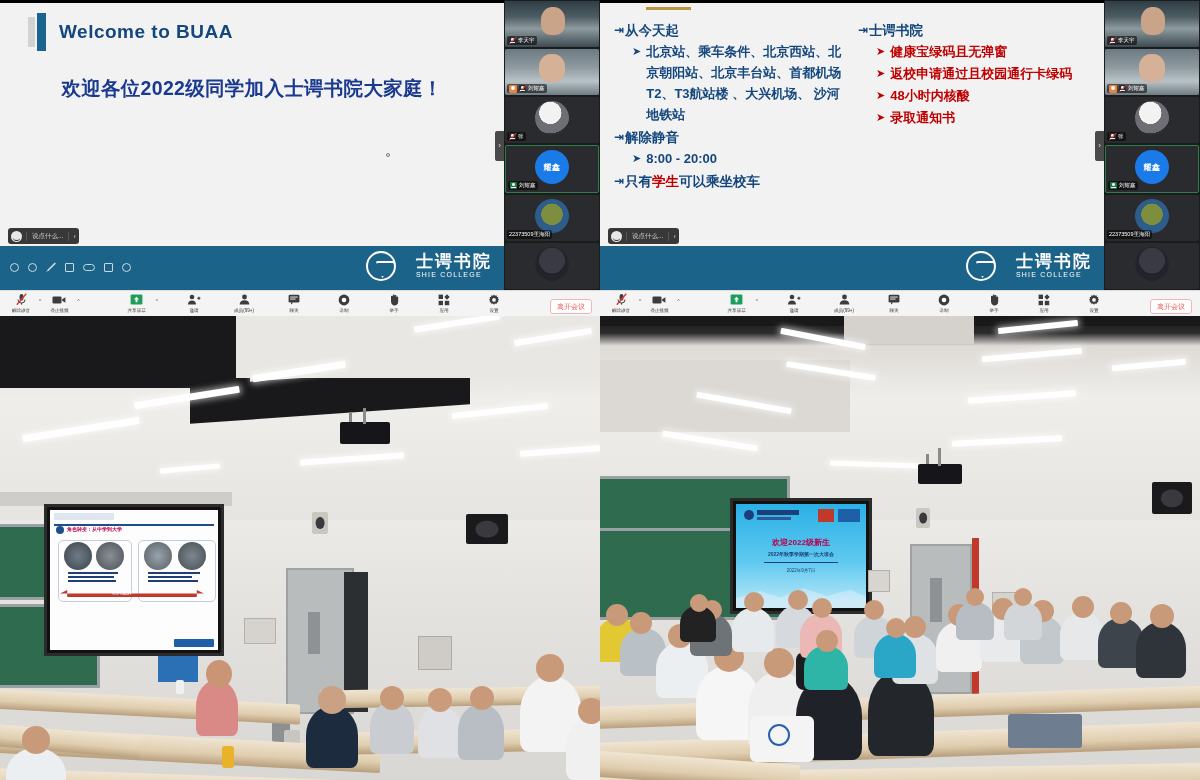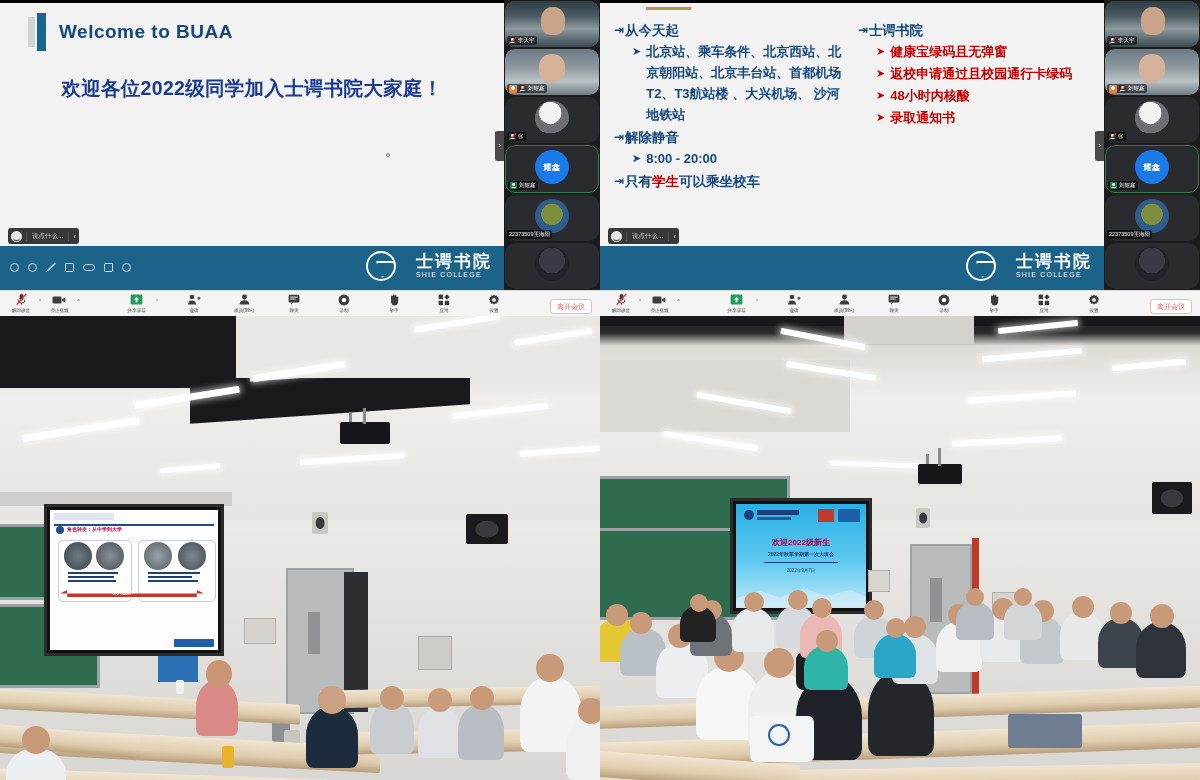--- a/index.html
+++ b/index.html
@@ -68,21 +68,21 @@
   .annot-row i.pen { border: none; width: 10px; height: 10px; background: #cdd9e0; clip-path: polygon(0 100%,22% 70%,88% 4%,100% 16%,32% 82%); border-radius: 0; }
   .annot-row i.sq { border-radius: 1px; }
   .annot-row i.wide { border-radius: 4px; width: 12px; height: 7px; }
 
   
   .collapse-handle { position: absolute; top: 131px; width: 9px; height: 30px; background: #4a4a4a; border-radius: 2px 0 0 2px;
       color: #ddd; font-size: 8px; line-height: 30px; text-align: center; }
 
   
   .gallery { width: 96px; background: #1c1c1c; padding: 1px; display: flex; flex-direction: column; gap: 2px; }
-  .tile { position: relative; flex: 1 1 0; background: #2a2b2e; border-radius: 10px; overflow: hidden; }
+  .tile { position: relative; flex: 1 1 0; background: #2a2b2e; border-radius: 2px; overflow: hidden; }
   .tile.active { border: 1.3px solid #2f7d4f; }
   .tile .namebar { position: absolute; left: 2px; bottom: 2px; display: flex; align-items: center; gap: 2px;
       background: rgba(0,0,0,.55); border-radius: 2px; padding: 0 2px; height: 9px; }
   .tile .nm { color: #fff; font-size: 5.5px; line-height: 9px; white-space: nowrap; }
   .mic { width: 7px; height: 7px; border-radius: 1px; background: #2b2b2b; position: relative; }
   .mic::before { content:""; position:absolute; left:2.4px; top:1px; width:2.2px; height:3.4px; background:#eee; border-radius:1.2px;}
   .mic::after { content:""; position:absolute; left:1px; top:5px; width:5px; height:1px; background:#eee;}
   .mic.muted::before, .mic.muted::after { background:#eee; }
   .mic.muted { background:#2b2b2b; }
   .mic.muted .slash { position:absolute; left:-1px; top:3px; width:10px; height:1.3px; background:#e03a3a; transform:rotate(-45deg); }

